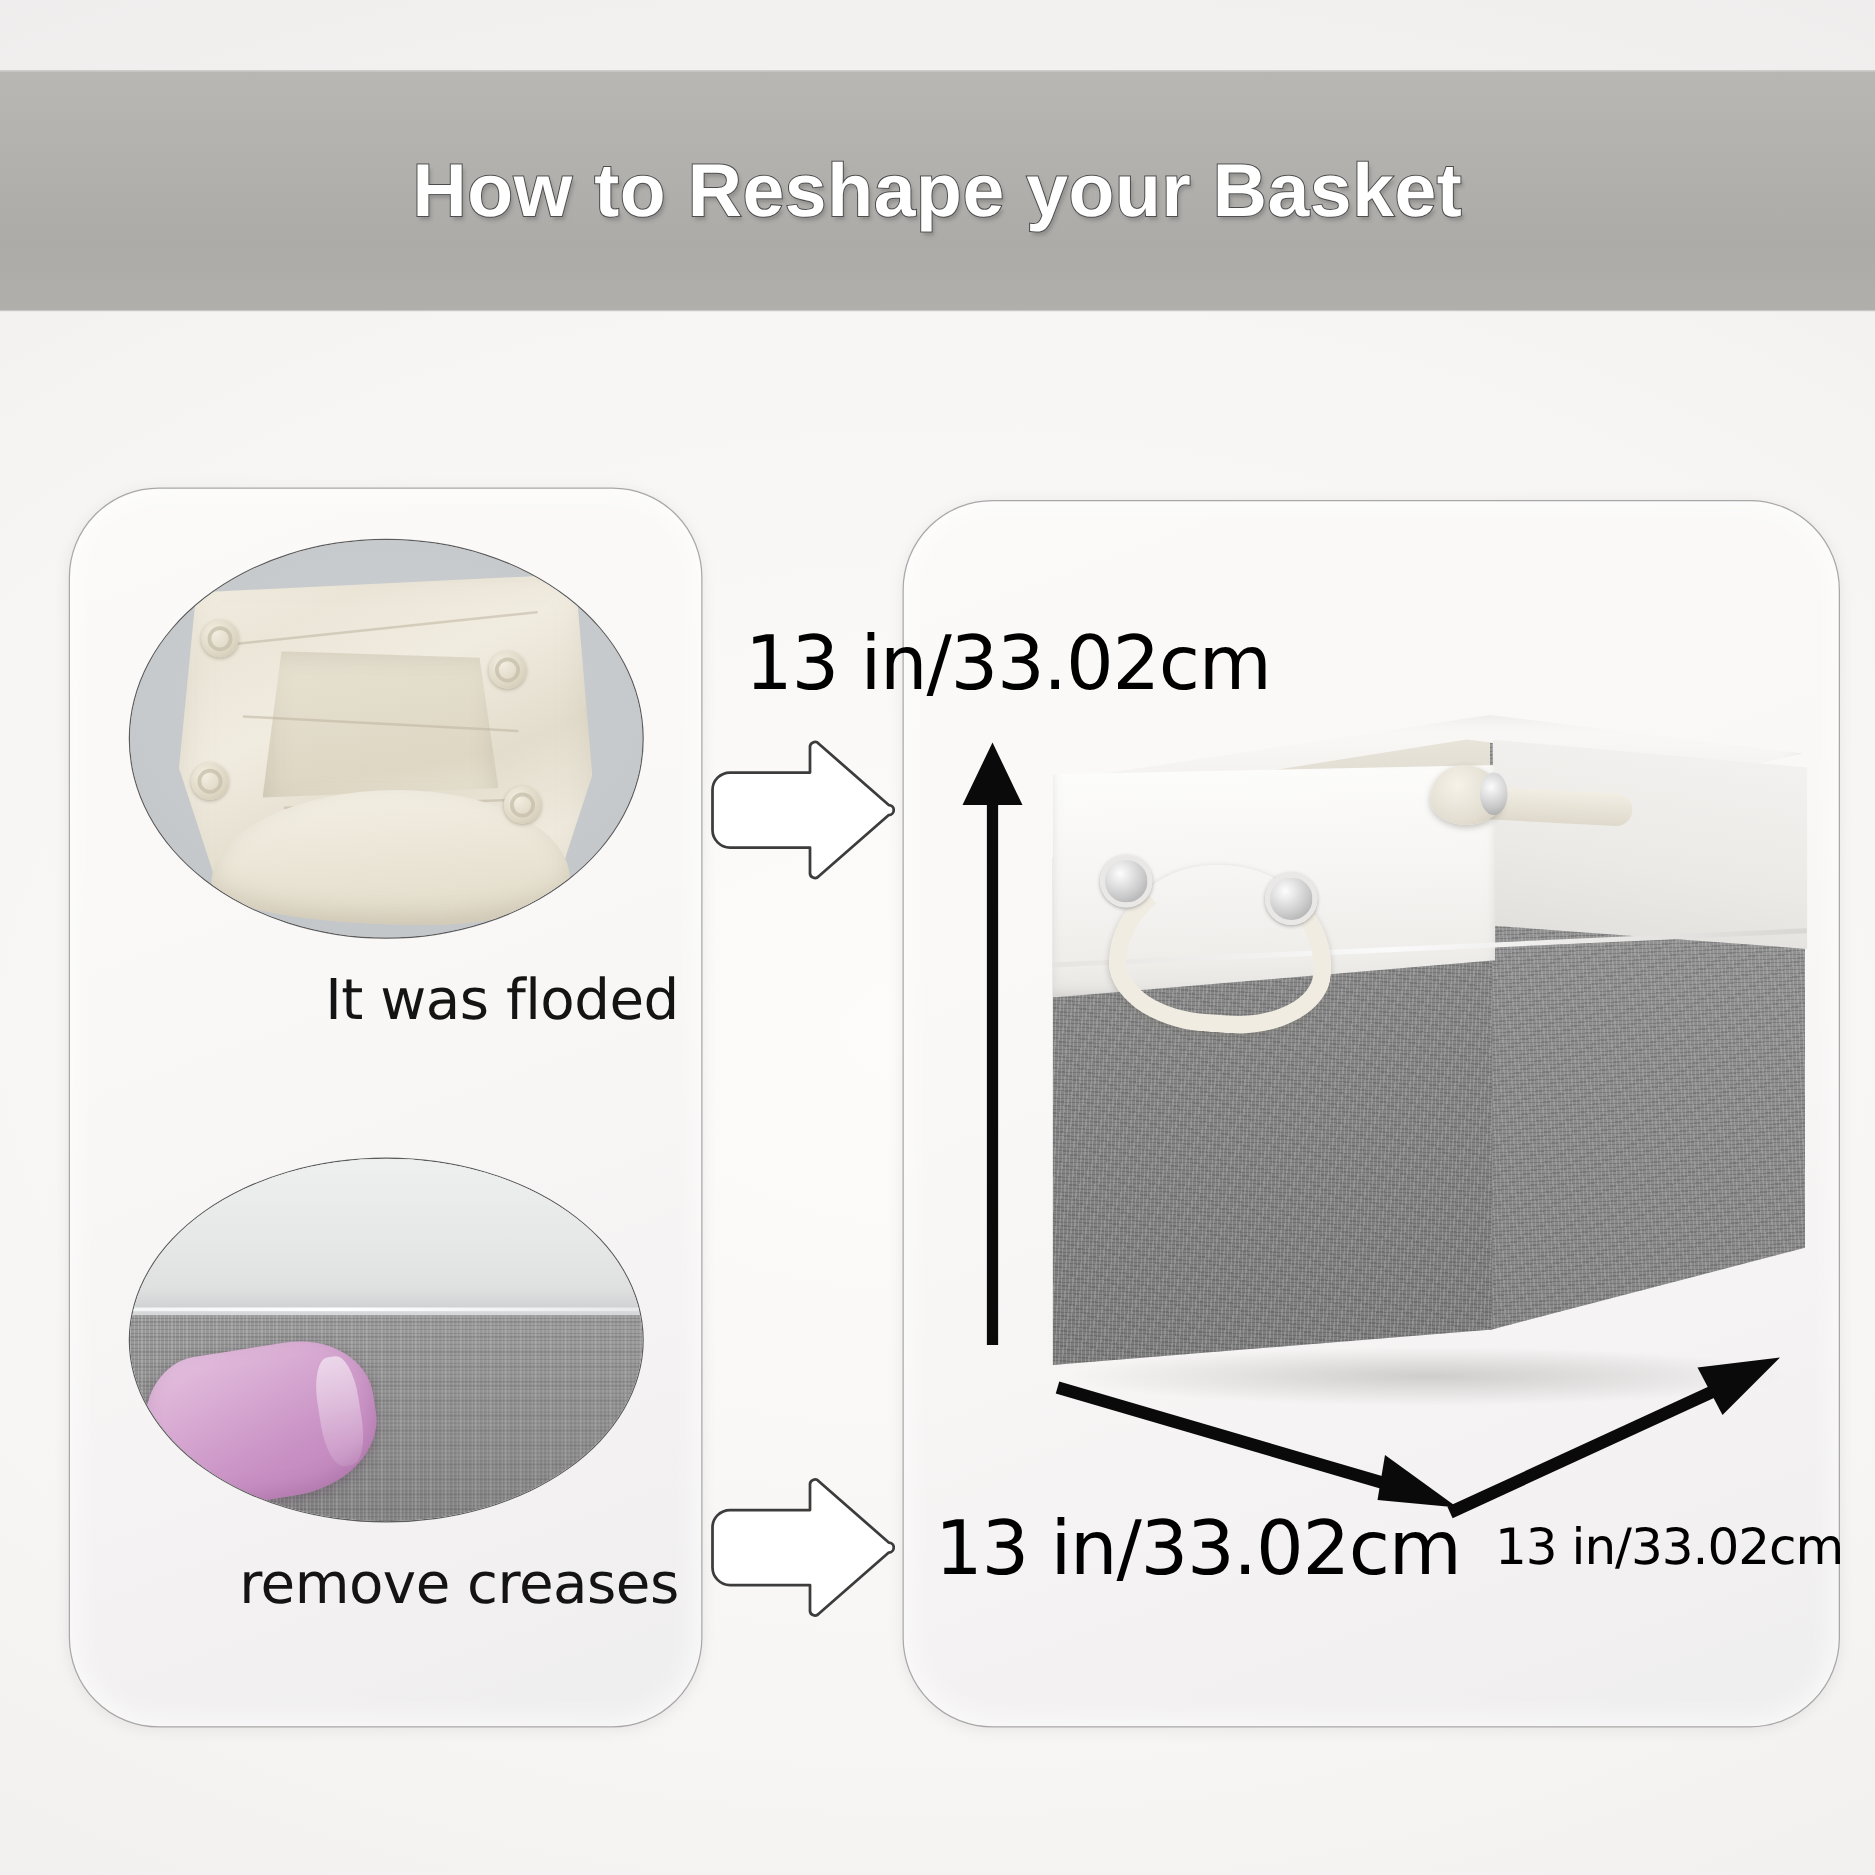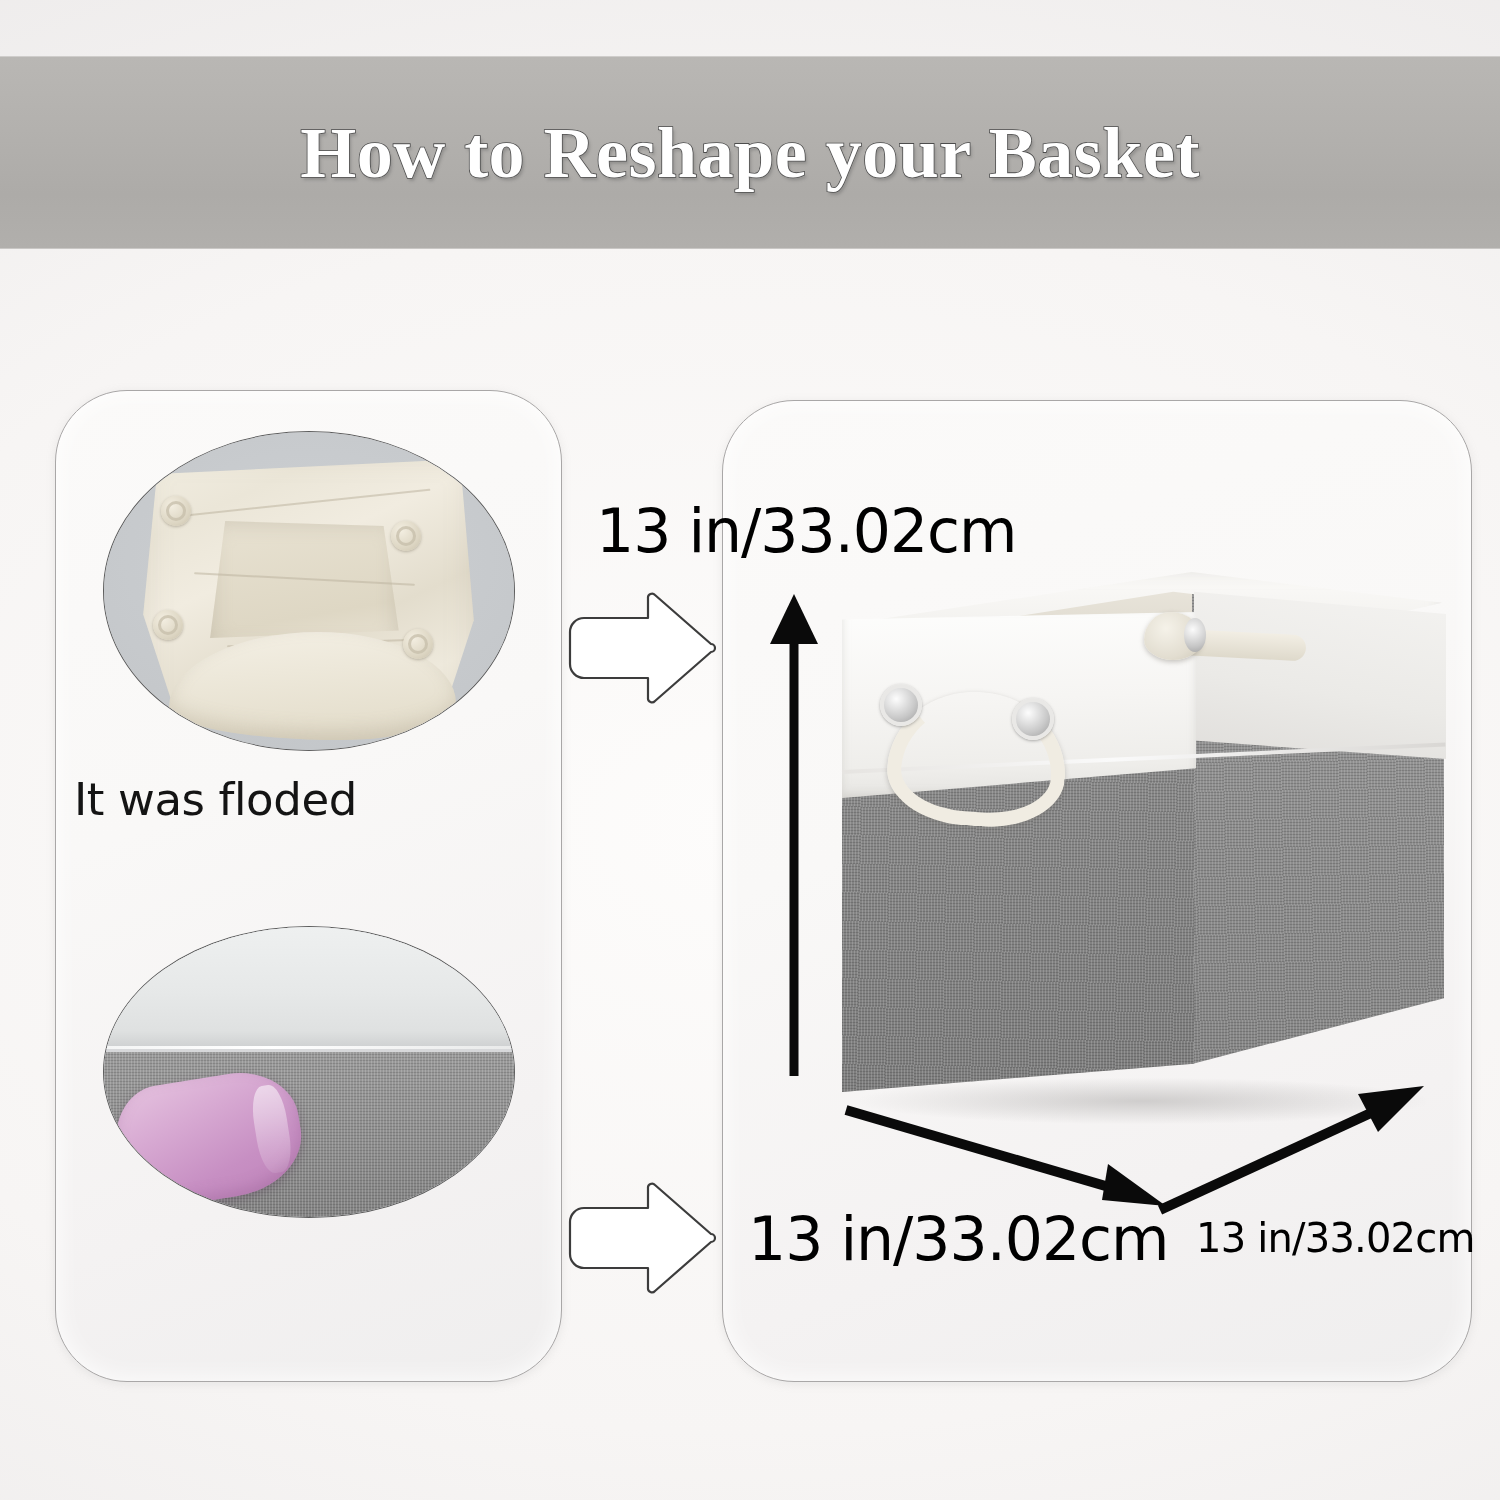--- a/index.html
+++ b/index.html
@@ -12,23 +12,23 @@
   }
 
   
   #banner{
     position:absolute;left:0;top:57px;width:1500px;height:191px;
     background:linear-gradient(180deg,#b9b7b4 0%,#b3b1ae 38%,#adaba8 72%,#b1afac 100%);
     display:flex;align-items:center;justify-content:center;
     box-shadow:0 1px 0 #c9c7c5, 0 -1px 0 #cfcdcb;
   }
   #banner-title{
-    font-family:Liberation Serif, serif;
+    font-family:Liberation Sans, sans-serif;
     font-weight:700;
-    font-size:72px;
+    font-size:60px;
     line-height:1;
     color:#ffffff;
     letter-spacing:0.5px;
     -webkit-text-stroke:1.6px #4c4c4c;
     paint-order:stroke fill;
     text-shadow:2px 3px 3px rgba(90,90,90,.35);
     white-space:nowrap;
   }
 
   
@@ -122,21 +122,21 @@
     box-shadow:0 3px 10px rgba(90,60,90,.35), inset 0 -6px 14px rgba(150,95,145,.35);
   }
   .photo-steam .steamer::after{
     content:"";position:absolute;right:6%;top:14%;width:18%;height:72%;
     background:linear-gradient(180deg,rgba(255,255,255,.55),rgba(255,255,255,.1));
     border-radius:40%;
   }
 
   .caption{
     margin-top:22px;
-    text-align:left;
+    text-align:right;
     font-family:"DejaVu Sans",sans-serif;
     font-size:45px;
     line-height:1.22;
     color:#141414;
     padding:0 18px;
     letter-spacing:-0.4px;
   }
   .caption span{ display:block; }
 
   
@@ -284,20 +284,21 @@
   <div class="step" id="step-2">
     <div class="oval-wrap" id="oval-2">
       <div class="photo-steam">
         <div class="band-white"></div>
         <div class="seam"></div>
         <div class="band-grey"></div>
         <div class="steamer"></div>
       </div>
     </div>
     <div class="caption">
+      <span>remove creases</span>
     </div>
   </div>
 </div>
 
 <div class="block-arrow" id="block-arrow-1">
   <svg class="svgfill" viewBox="0 0 150 112" xmlns="http://www.w3.org/2000/svg">
     <path d="M4 40 a14 14 0 0 1 14-14 H82 V6 a4 4 0 0 1 7-3 L145 52 a4 4 0 0 1 0 8 L89 109 a4 4 0 0 1 -7 -3 V86 H18 a14 14 0 0 1 -14 -14 Z" fill="#ffffff" stroke="#3c3c3c" stroke-width="2.2" stroke-linejoin="round"></path>
   </svg>
 </div>
 

